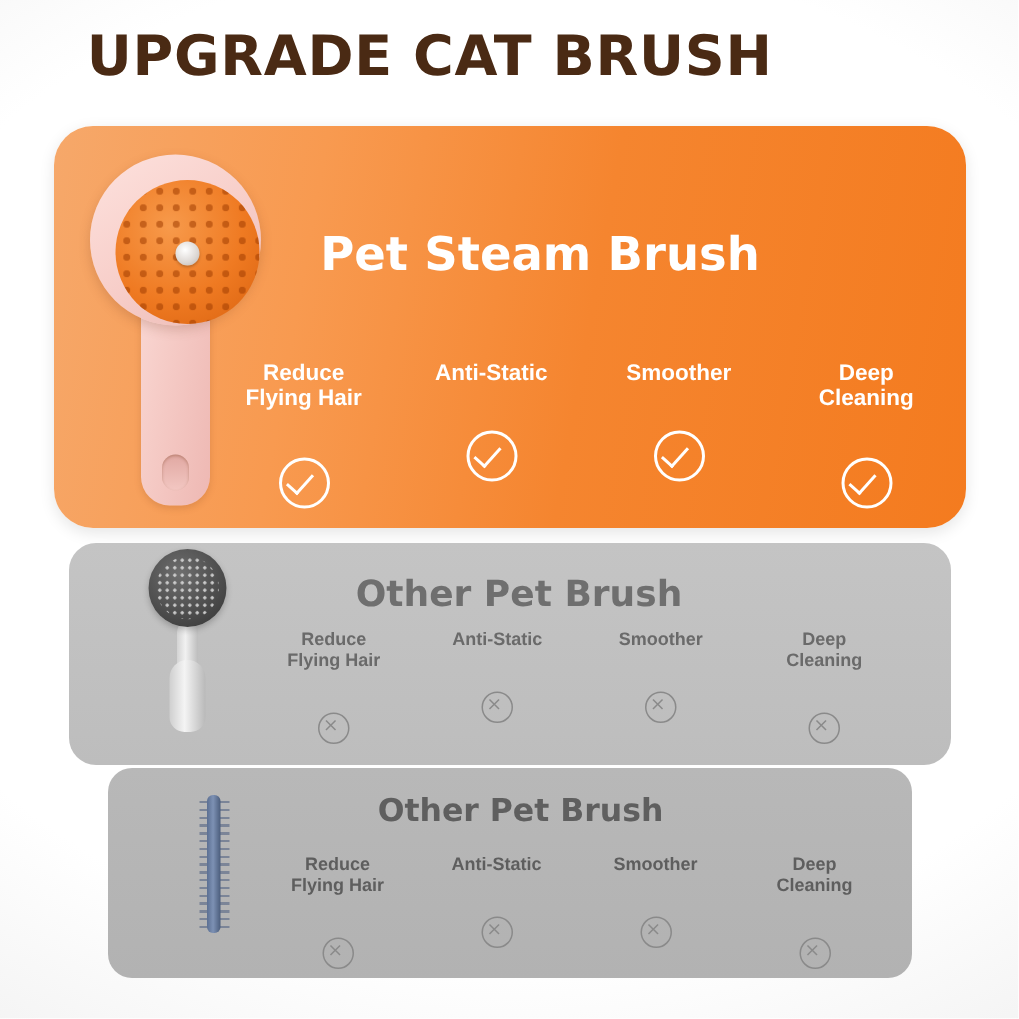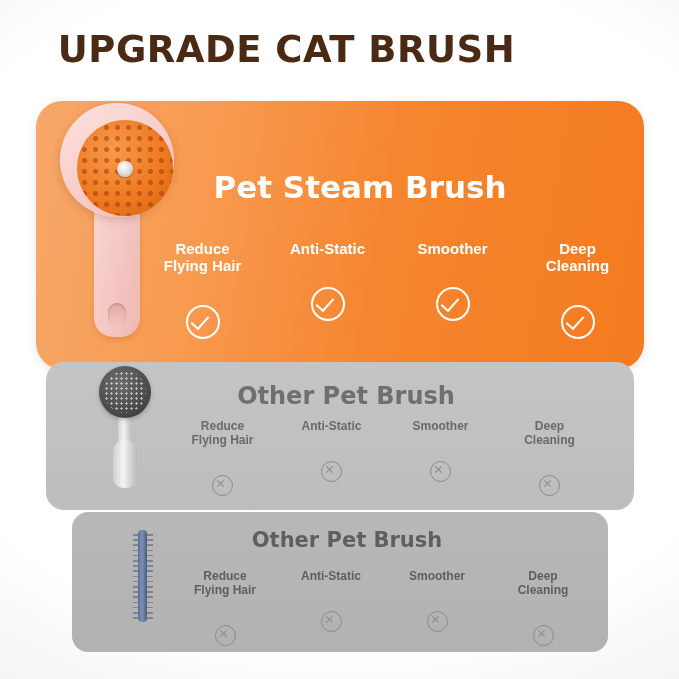--- a/index.html
+++ b/index.html
@@ -26,41 +26,40 @@
     position: absolute;
     top: 16px;
     left: 0;
     width: 573px;
     text-align: center;
     font-size: 37px;
     font-weight: bold;
     letter-spacing: 0.5px;
     color: #4a2a14;
     font-family: "DejaVu Sans", sans-serif;
-    margin-top: 12px;
   }
   .subhead {
     position: absolute;
     top: 63px;
     left: 0;
     width: 679px;
     text-align: center;
     font-size: 19px;
     color: #3b3b3b;
     font-family: "Liberation Sans", sans-serif;
   }
 
   
   .card {
     position: absolute;
     border-radius: 22px;
   }
   .card-primary {
     left: 36px;
-    top: 101px;
+    top: 84px;
     width: 608px;
     height: 268px;
     background: linear-gradient(100deg, #f6a86a 0%, #f89a50 28%, #f5852f 58%, #f47b1f 100%);
     border-radius: 26px;
     box-shadow: 0 3px 10px rgba(0,0,0,0.10);
   }
   .card-second {
     left: 46px;
     top: 362px;
     width: 588px;

